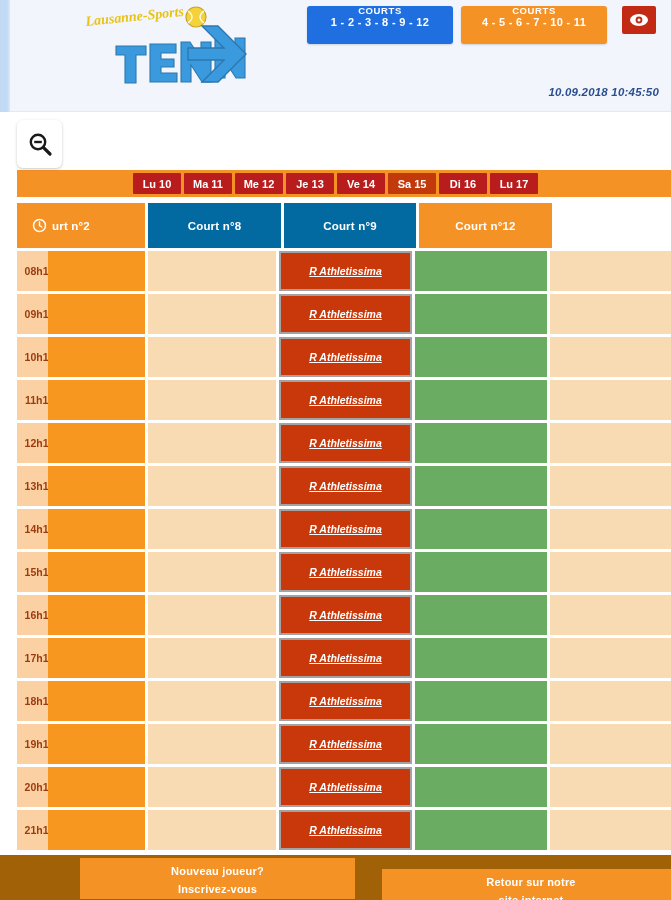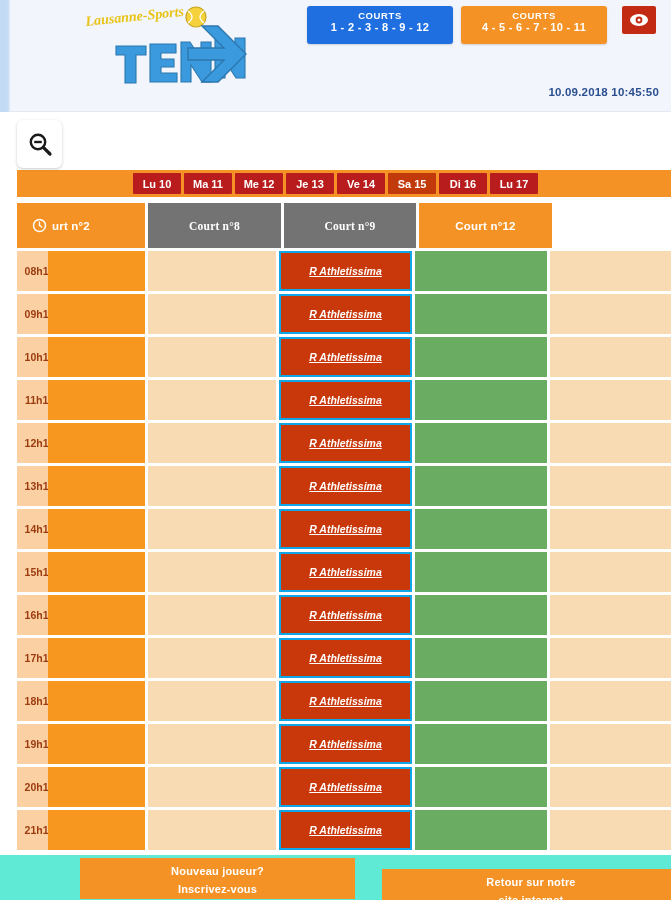--- a/index.html
+++ b/index.html
@@ -47,21 +47,20 @@
 
   
   .courts-btn {
     position: absolute;
     top: 6px;
     height: 38px;
     border-radius: 3px;
     color: #ffffff;
     text-align: center;
     line-height: 1.05;
-    padding-top: 5px;
     cursor: pointer;
     box-shadow: 0 1px 2px rgba(0,0,0,.15);
   }
   .courts-btn .l1 {
     display: block;
     font-size: 9.5px;
     font-weight: bold;
     letter-spacing: .6px;
   }
   .courts-btn .l2 {
@@ -92,20 +91,21 @@
     cursor: pointer;
   }
 
   .datetime {
     position: absolute;
     right: 12px; top: 86px;
     font-size: 11.5px;
     font-weight: bold;
     color: #2a4e8f;
     letter-spacing: .2px;
+    font-style: italic;
   }
 
   
   .zoomout {
     position: absolute;
     left: 17px; top: 120px;
     width: 45px; height: 48px;
     background: #ffffff;
     border-radius: 6px;
     box-shadow: 0 1px 3px rgba(0,0,0,.22);
@@ -178,42 +178,42 @@
 
   
   .grow.head .gcell {
     height: 45px;
     background: #f59225;
     color: #ffffff;
     font-size: 11.5px;
     font-weight: bold;
     letter-spacing: .2px;
   }
-  .grow.head .gcell.green { background: #737373; font-family: Liberation Serif, serif; }
+  .grow.head .gcell.green { background: #0369a1; }
 
   .grow.head .c-court2 {
     justify-content: flex-start;
     padding-left: 4px;
     margin-left: -17px;
     width: 97px;
   }
 
   
   .cell-time {
     background: #fbd0a2;
     color: #9c3b10;
     font-size: 10.5px;
     font-weight: bold;
   }
   .cell-orange   { background: #f7971f; cursor: pointer; }
   .cell-peach    { background: #f8dab3; cursor: pointer; }
   .cell-green    { background: #6aac62; cursor: pointer; }
   .cell-red {
     background: #c9380a;
-    border: 2px solid #0ea5e9;
+    border: 2px solid #a3a3a3;
     cursor: pointer;
   }
   .cell-red .resv {
     color: #ffffff;
     font-size: 10.5px;
     font-weight: bold;
     font-style: italic;
     text-decoration: underline;
     white-space: nowrap;
   }
@@ -222,21 +222,21 @@
   .clip2 {
     width: 97px;
     margin-left: -17px;
   }
 
   
   .bottombar {
     position: absolute;
     left: 0; top: 855px;
     width: 671px; height: 45px;
-    background: #5eead4;
+    background: #a16207;
   }
   .bbtn {
     position: absolute;
     top: 3px;
     height: 41px;
     background: #f59225;
     color: #ffffff;
     text-align: center;
     font-size: 11px;
     font-weight: bold;

